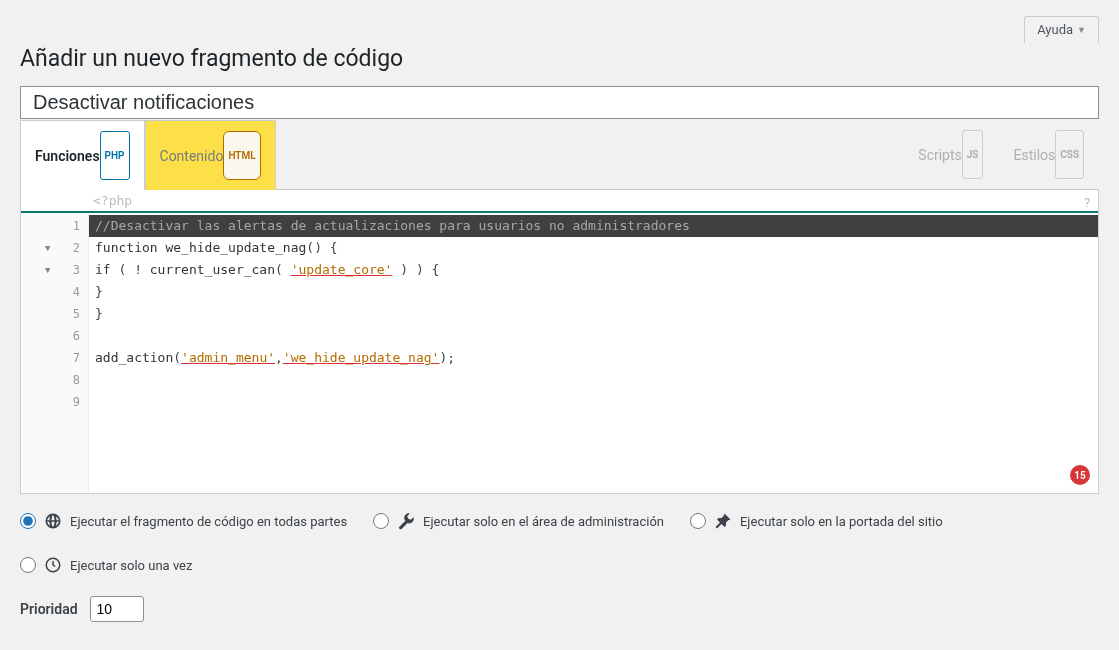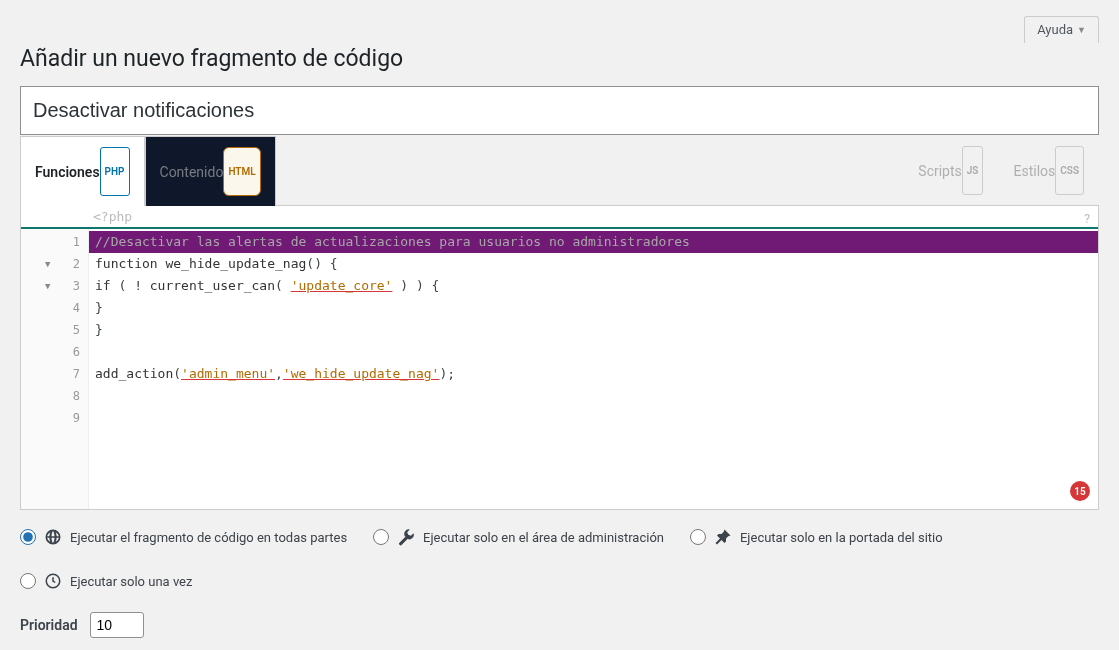--- a/index.html
+++ b/index.html
@@ -2,46 +2,46 @@
 <html><head>
 <meta charset="utf-8">
 <style>
 * { box-sizing: border-box; margin: 0; padding: 0; }
 body { font-family: -apple-system, BlinkMacSystemFont, "Segoe UI", Roboto, sans-serif; background: #f1f1f1; color: #3c434a; font-size: 13px; }
 .wrap { padding: 10px 20px 20px; }
 .help-row { display: flex; justify-content: flex-end; padding-top: 6px; }
 .help-btn { background: #f1f1f1; border: 1px solid #ccc; border-bottom: none; padding: 5px 12px 6px; font-size: 13px; color: #50575e; cursor: pointer; display: flex; align-items: center; gap: 4px; border-radius: 3px 3px 0 0; }
 .help-btn .tri { font-size: 9px; color: #888; }
 .title { font-size: 23px; font-weight: 400; color: #1d2327; margin: 2px 0 14px; }
-.snippet-name { width: 100%; background: #fff; border: 1px solid #8c8f94; padding: 12px 12px; font-size: 20px; font-weight: 400; color: #2c3338; }
+.snippet-name { width: 100%; background: #fff; border: 1px solid #8c8f94; padding: 4px 12px; font-size: 20px; font-weight: 400; color: #2c3338; }
 .section-row { display: flex; justify-content: space-between; align-items: center; margin-top: 22px; margin-bottom: 10px; }
 .section-label { font-size: 18px; font-weight: 400; }
 .btn-group { display: flex; gap: 6px; }
 .btn { background: #f6f7f7; border: 1px solid #0073aa; color: #0073aa; padding: 4px 10px; font-size: 12px; border-radius: 3px; cursor: pointer; }
 .tabs-row { display: flex; justify-content: space-between; align-items: flex-end; border-bottom: 1px solid #ccc; }
 .tabs-left, .tabs-right { display: flex; }
 .tab { padding: 10px 14px; font-size: 14px; color: #787c82; cursor: pointer; border: 1px solid transparent; border-bottom: none; display: flex; align-items: center; }
 .tab.active { background: #fff; border-color: #ccc; color: #1d2327; font-weight: 600; margin-bottom: -1px; }
-.tab.inactive-filled { background: #0f172a; border-color: #ccc; margin-bottom: -1px; }
+.tab.inactive-filled { background: #fde047; border-color: #ccc; margin-bottom: -1px; }
 .tab.disabled { color: #b0b0b0; }
 .badge { font-size: 10px; font-weight: 600; border: 1px solid; border-radius: 3px; padding: 18px 4px; }
 .badge-php { color: #0073aa; border-color: #0073aa; }
 .badge-html { color: #b36b00; border-color: #b36b00; background: #fcf7ed; border-radius: 6px; }
 .badge-js { color: #aaa; border-color: #ccc; }
 .badge-css { color: #aaa; border-color: #ccc; }
 .editor-box { background: #fff; border: 1px solid #ccc; border-top: none; position: relative; }
 .php-open { color: #bbb; padding: 3px 0 3px 72px; font-family: monospace; font-size: 13px; border-bottom: 2px solid #0f766e; }
 .help-q { position: absolute; top: 6px; right: 8px; color: #bbb; font-size: 12px; cursor: pointer; }
 .code-area { display: flex; font-family: "Consolas","Monaco",monospace; font-size: 13px; min-height: 280px; }
 .gutter { width: 68px; background: #fafafa; border-right: 1px solid #eee; text-align: right; padding-top: 2px; color: #999; font-size: 12px; position: relative; }
 .gutter .ln { padding: 2px 8px 2px 0; line-height: 18px; position: relative; }
 .fold { position: absolute; left: 24px; font-size: 9px; color: #888; }
 .code-lines { flex: 1; padding-top: 2px; }
 .code-lines .cl { padding: 2px 6px; line-height: 18px; white-space: pre; }
-.cl.hl { background: #701a75; }
+.cl.hl { background: #404040; }
 .comment { color: #a7a7a7; }
 .fn { color: #333; text-decoration-color: #d63638; text-align: right; }
 .str { color: #b36b00; text-decoration: underline; text-decoration-color: #d63638; }
 .num { color: #333; }
 .err-badge { position: absolute; bottom: 8px; right: 8px; background: #d63638; color: #fff; border-radius: 50%; width: 20px; height: 20px; display: flex; align-items: center; justify-content: center; font-size: 10px; font-weight: 600; }
 .scope-row { display: flex; flex-wrap: wrap; gap: 26px; margin-top: 18px; align-items: center; }
 .scope-opt { display: flex; align-items: center; gap: 8px; cursor: pointer; }
 .scope-opt input { width: 16px; height: 16px; accent-color: #2271b1; }
 .scope-icon { width: 18px; height: 18px; color: #3c434a; }
 .prio-row { display: flex; align-items: center; gap: 12px; margin-top: 22px; }

